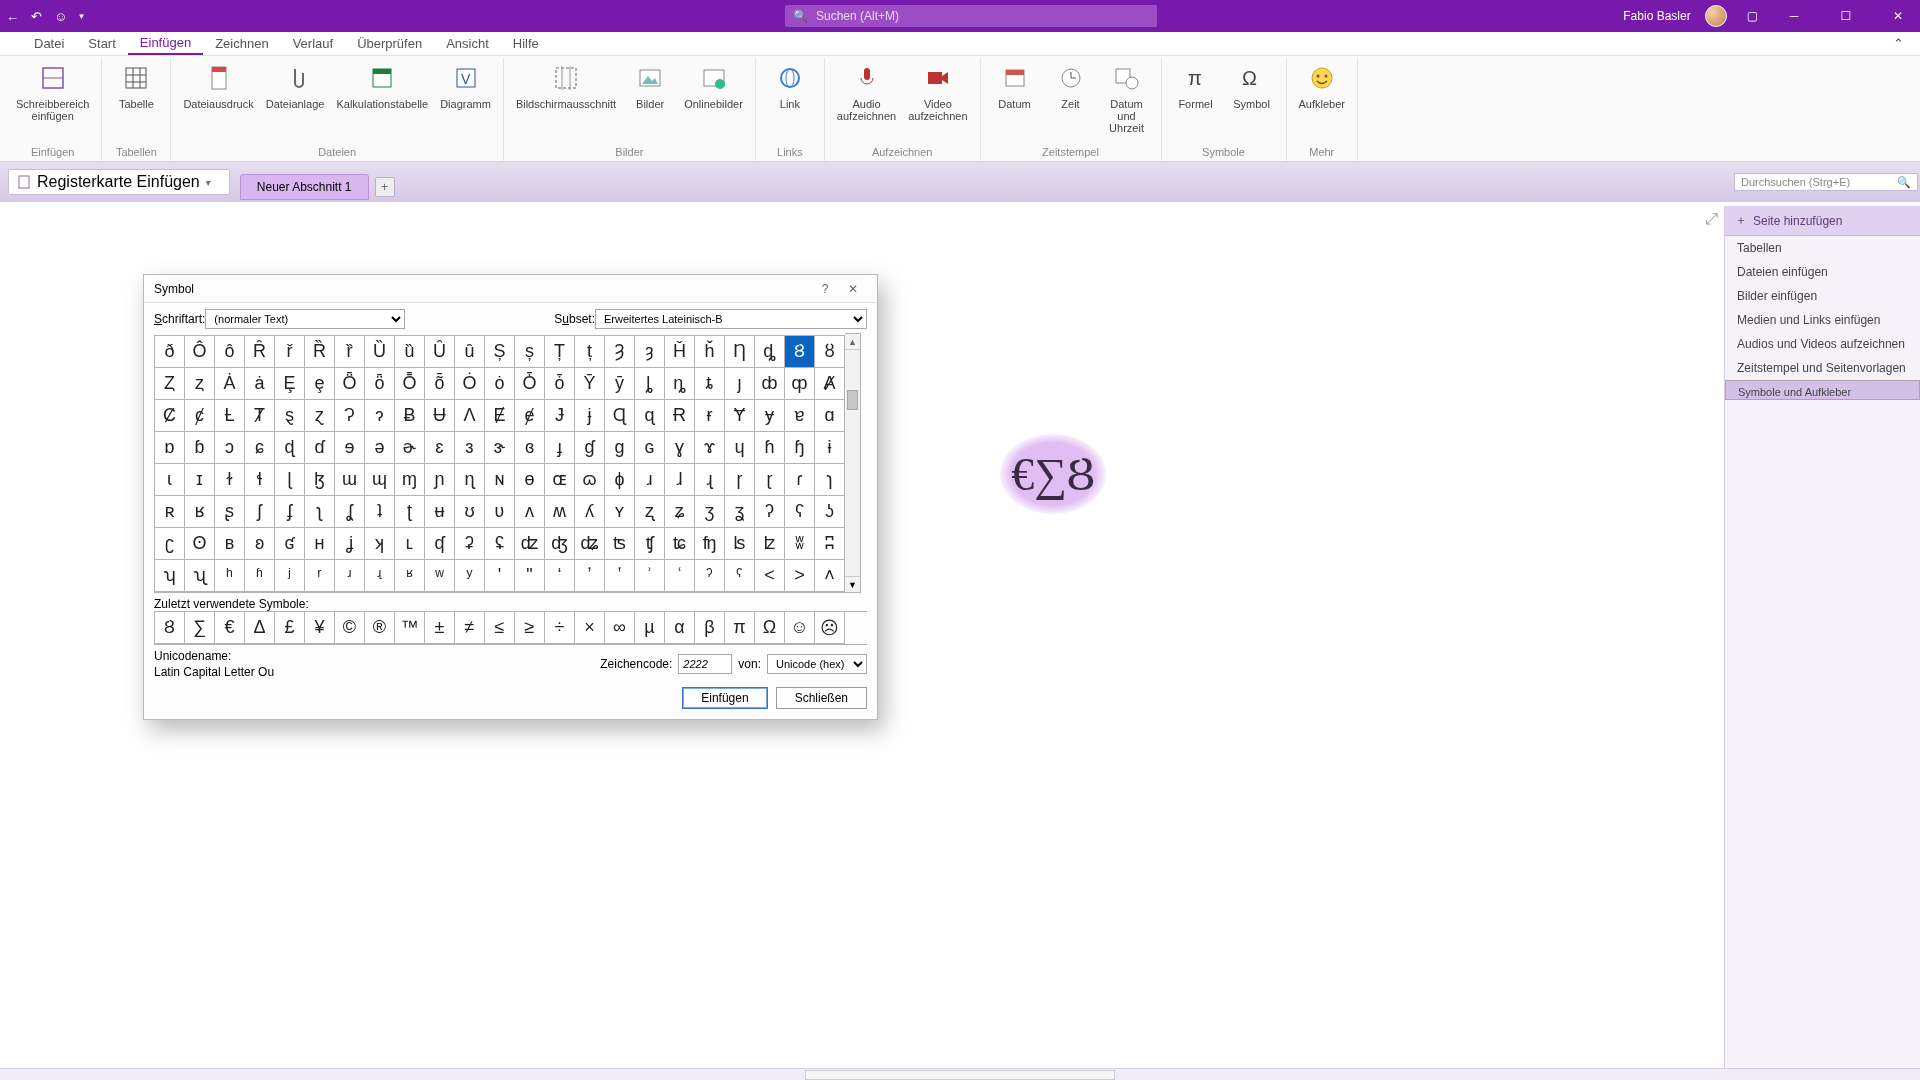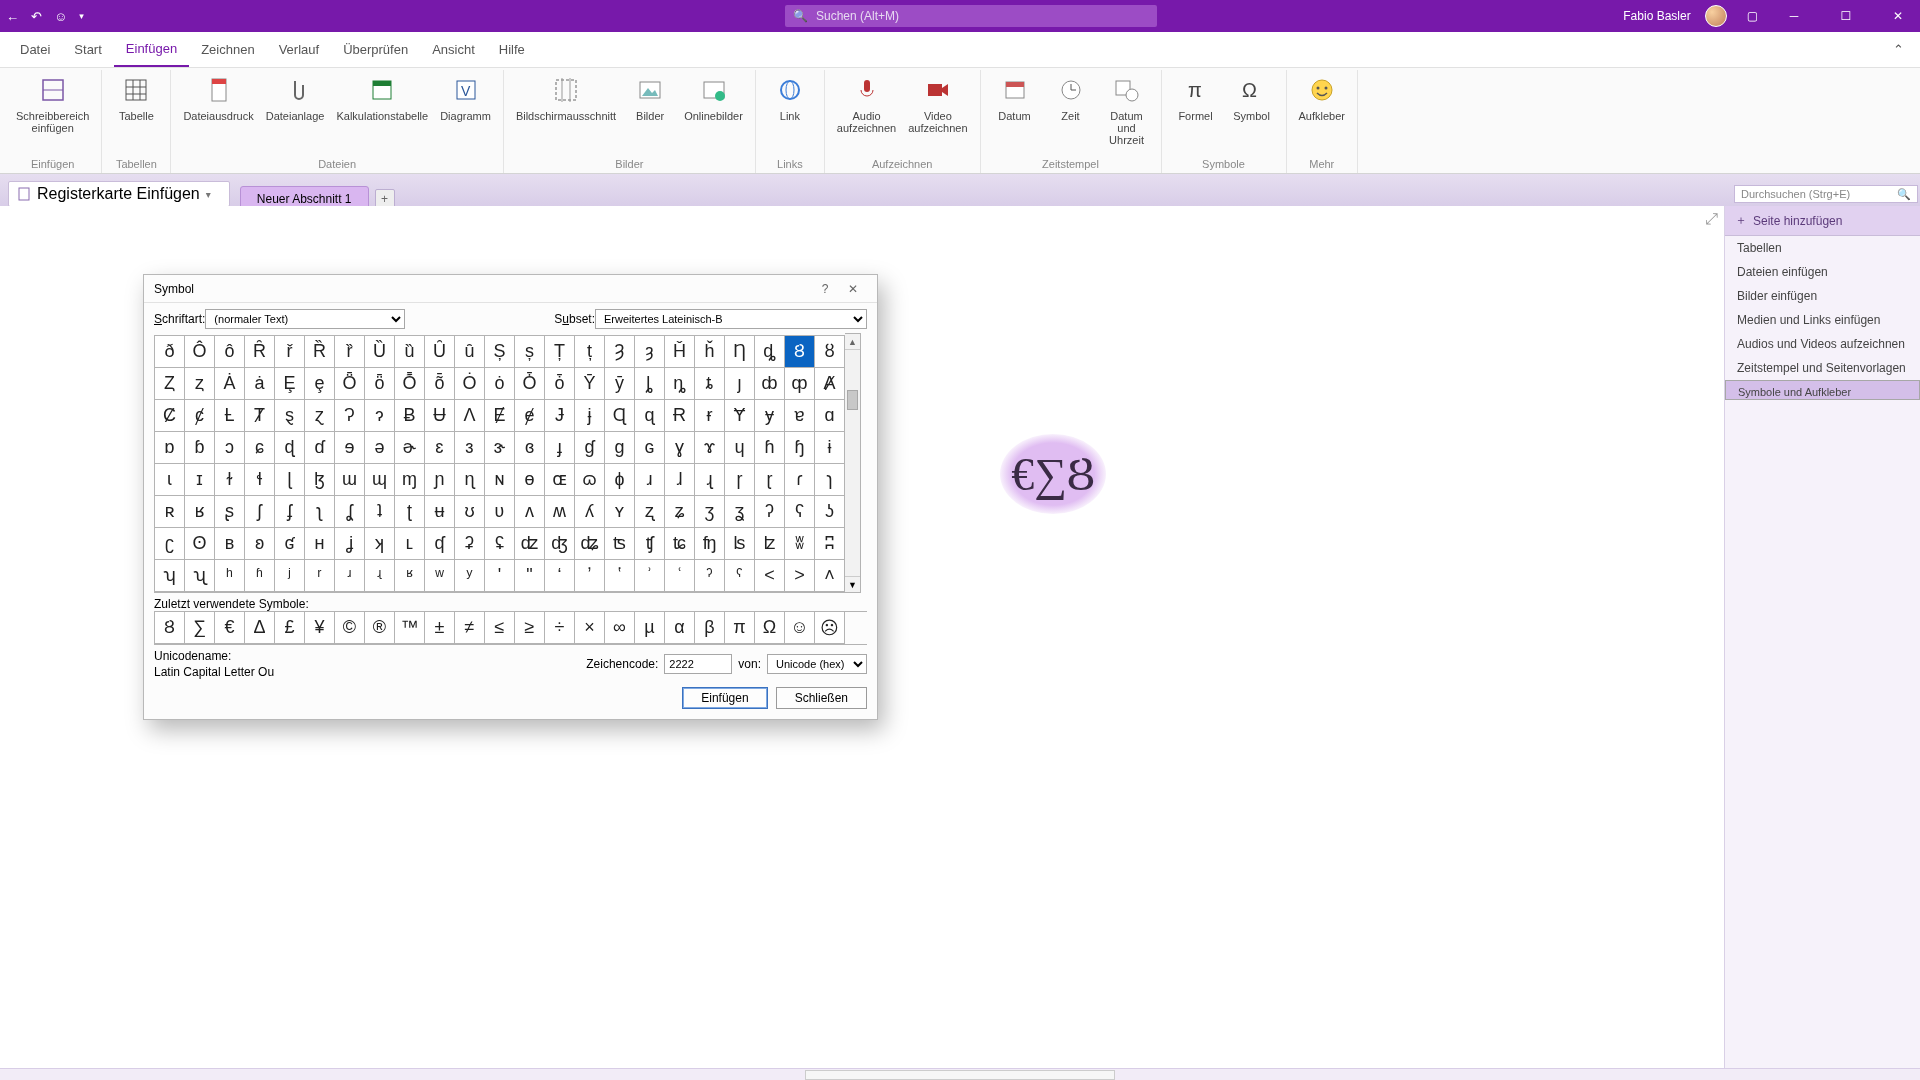--- a/index.html
+++ b/index.html
@@ -13,21 +13,21 @@
 .titlebar .title { position: absolute; left: 50%; transform: translateX(-50%); }
 .titlebar .search { position: absolute; left: 785px; width: 372px; height: 22px; background: #9c4cc5; border-radius: 2px; display: flex; align-items: center; padding: 0 8px; gap: 8px; }
 .titlebar .search input { background: transparent; border: none; color: #e7d9f1; font-size: 12px; width: 100%; outline: none; }
 .titlebar .search input::placeholder { color: #e7d9f1; }
 .titlebar .tb-right { margin-left: auto; display: flex; align-items: center; gap: 14px; }
 .avatar { width: 22px; height: 22px; border-radius: 50%; background: radial-gradient(circle at 30% 30%, #f8d0a0, #c0805a); border:1px solid #fff; }
 .winbtn { width: 44px; height: 32px; display: flex; align-items: center; justify-content: center; margin: 0 -6px 0 0; }
 .winbtn:last-child { background: transparent; }
 
 
-.ribtabs { height: 36px; background: #fff; border-bottom: 1px solid #e1e1e1; display: flex; align-items: stretch; padding-left: 8px; font-size: 13px; color: #555; text-align: center; }
+.ribtabs { height: 24px; background: #fff; border-bottom: 1px solid #e1e1e1; display: flex; align-items: stretch; padding-left: 22px; font-size: 13px; color: #555; text-align: center; }
 .ribtabs .tab { padding: 0 12px; display: flex; align-items: center; cursor: pointer; }
 .ribtabs .tab.active { color: #7719aa; border-bottom: 2px solid #7719aa; }
 .ribtabs .collapse { margin-left: auto; padding: 0 16px; display:flex; align-items:center; }
 
 
 .ribbon { height: 106px; background: #fafafa; border-bottom: 1px solid #d4d4d4; display: flex; padding: 2px 4px 0; }
 .rgroup { display: flex; flex-direction: column; align-items: center; border-right: 1px solid #e4e4e4; padding: 0 6px; }
 .rgroup .items { display: flex; flex: 1; align-items: flex-start; }
 .rbtn { display: flex; flex-direction: column; align-items: center; justify-content: flex-start; padding: 4px 6px 0; font-size: 11px; color: #444; text-align: center; min-width: 56px; }
 .rbtn .ic { width: 32px; height: 32px; margin-bottom: 4px; display:flex; align-items:center; justify-content:center; }
@@ -70,21 +70,21 @@
 .gscroll .sbar { width:16px; border:1px solid #b3b3b3; border-left:none; background:#f2f2f2; display:flex; flex-direction:column; }
 .sbar .arr { height:16px; display:flex;align-items:center;justify-content:center; font-size:9px; color:#666; border-bottom:1px solid #ccc;}
 .sbar .thumb { margin:40px 2px 0; height:20px; background:#c8c8c8; border:1px solid #a8a8a8;}
 .sbar .arr2 { margin-top:auto; height:16px; display:flex;align-items:center;justify-content:center; font-size:9px; border-top:1px solid #ccc;}
 .recent { display:grid; grid-template-columns: repeat(23, 30px); border:1px solid #b3b3b3; border-right:none;}
 .recent .cell{height:32px;}
 .drow2 { display:flex; align-items:center; gap:6px; margin-top:4px;}
 .dfoot { display:flex; justify-content:flex-end; gap:8px; margin-top:8px;}
 .btn { border:1px solid #9a9a9a; background:#fdfdfd; padding:3px 18px; font-size:12px; cursor:pointer;}
 .btn.primary { border:1px solid #3b72c0; box-shadow: inset 0 0 0 1px #7fa9e2; }
-input.code { width:68px; height:20px; border:1px solid #a7a7a7; font-size:11px; text-align:left; padding:0 4px;}
+input.code { width:54px; height:20px; border:1px solid #a7a7a7; font-size:11px; text-align:left; padding:0 4px;font-style:italic;}
 
 .statusbar { position:absolute; left:0; right:0; bottom:0; height:12px; background:#f2ecf7; border-top:1px solid #d8cde6;}
 .mid-scroll { position:absolute; bottom:0; left:50%; transform:translateX(-50%); width:310px; height:10px; border:1px solid #ccc; background:#f6f6f6;}
 
 svg{display:block;}
 </style>
 </head>
 <body>
 
 <div class="titlebar">

